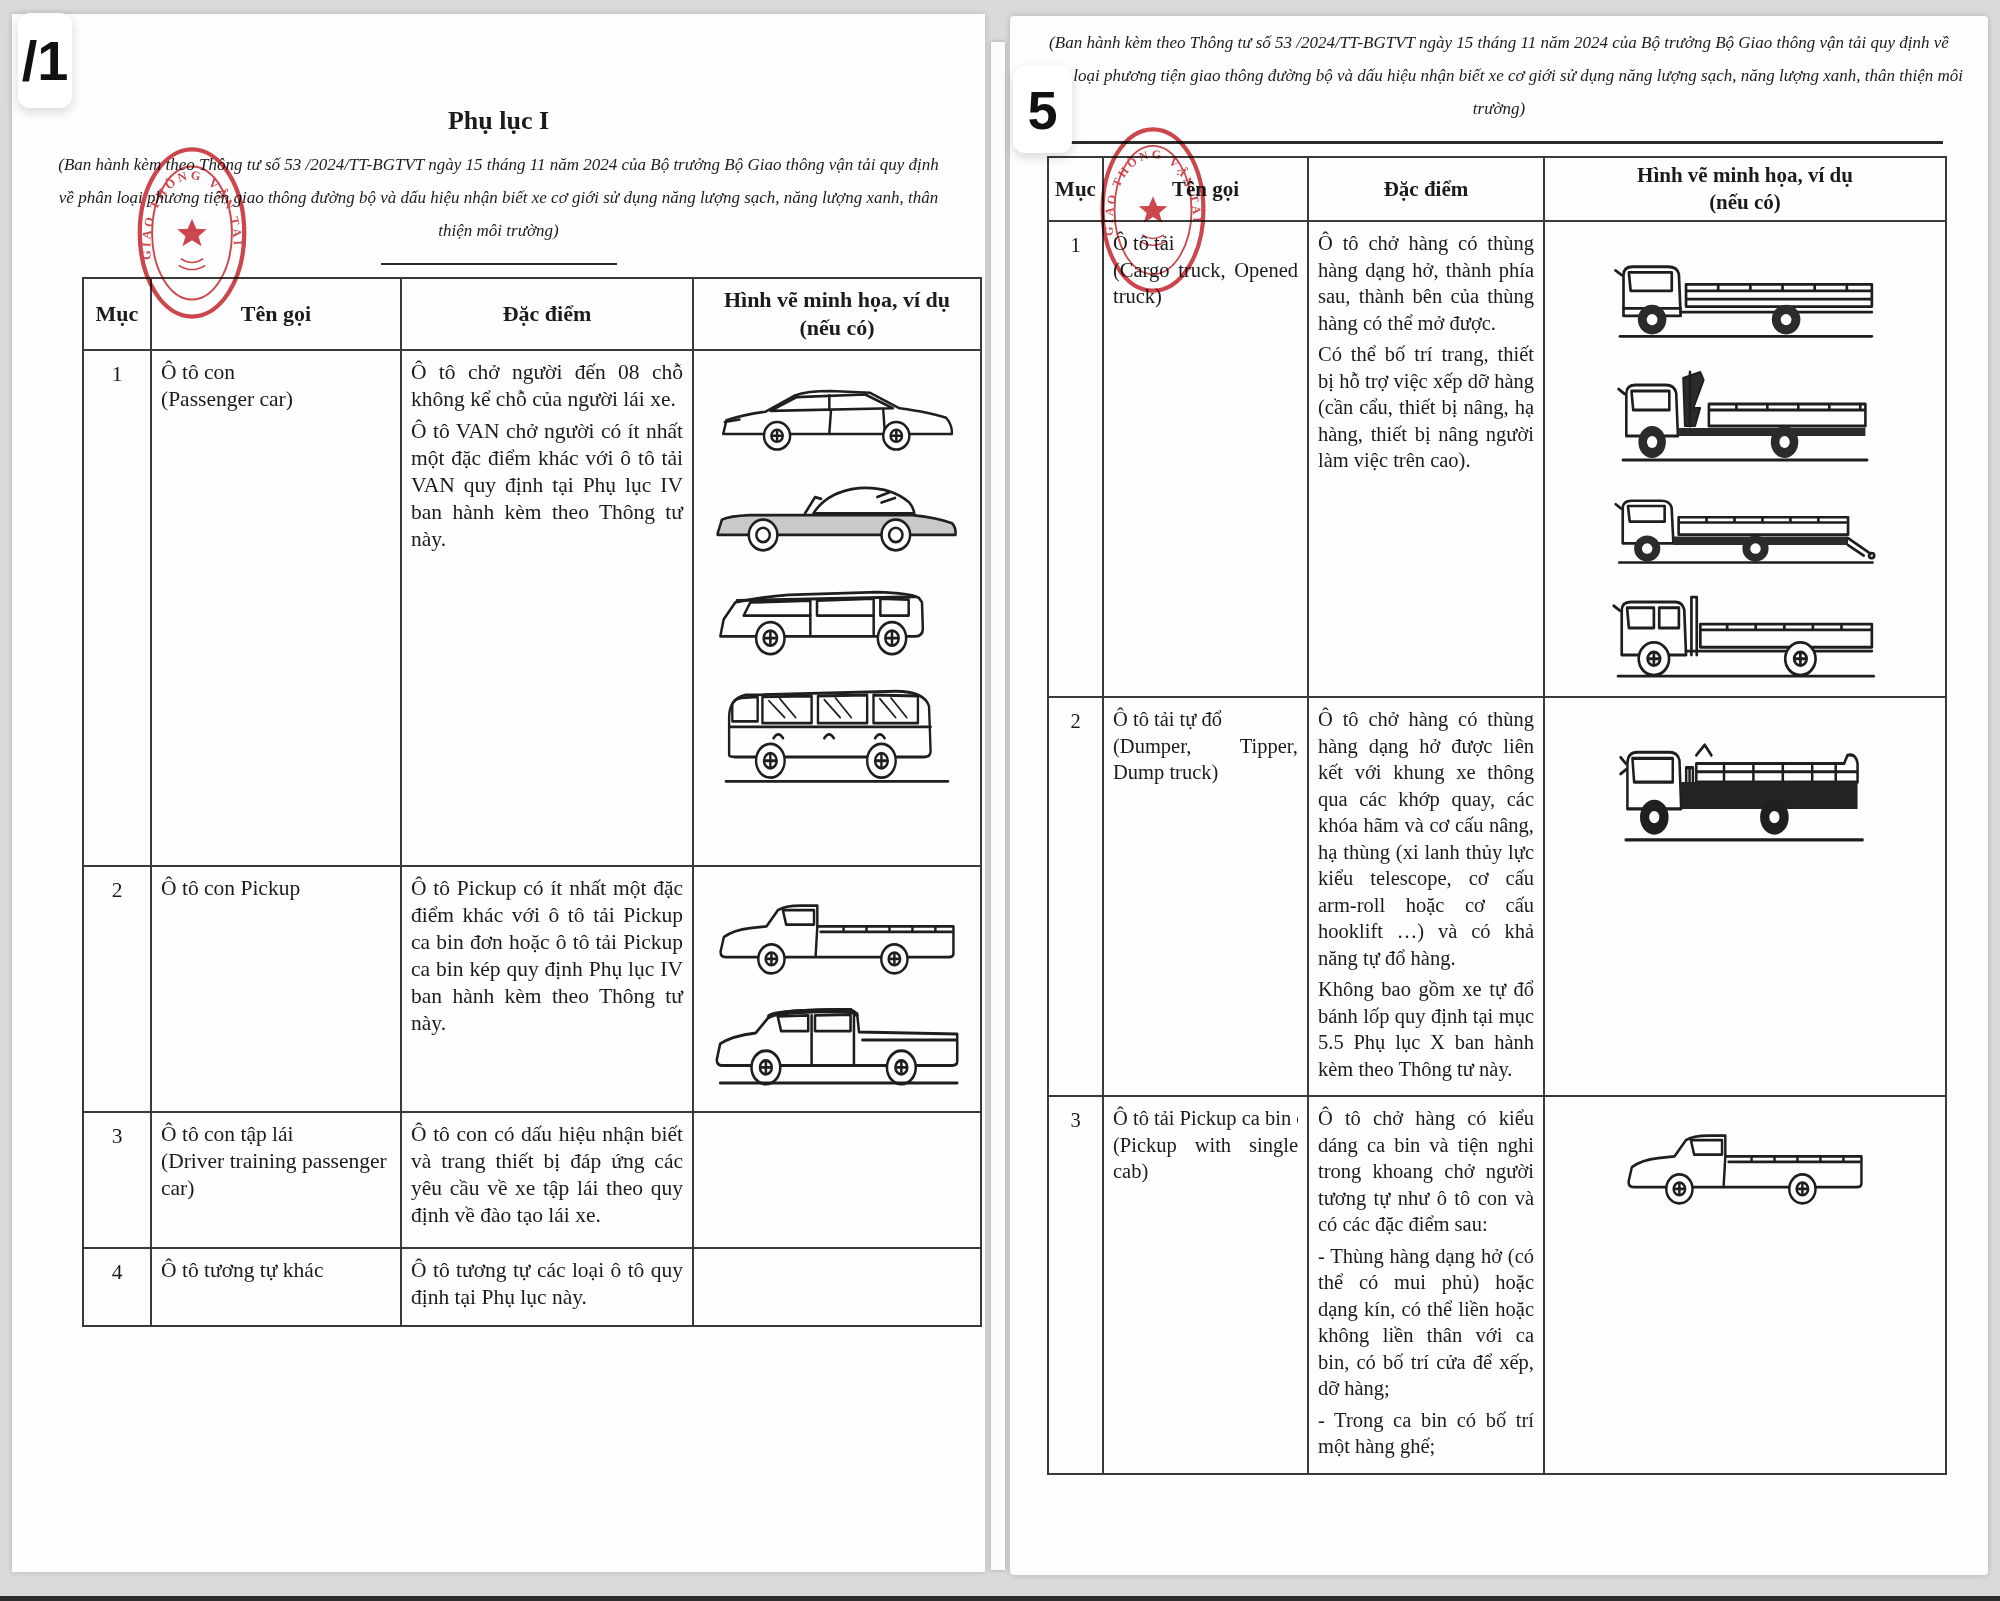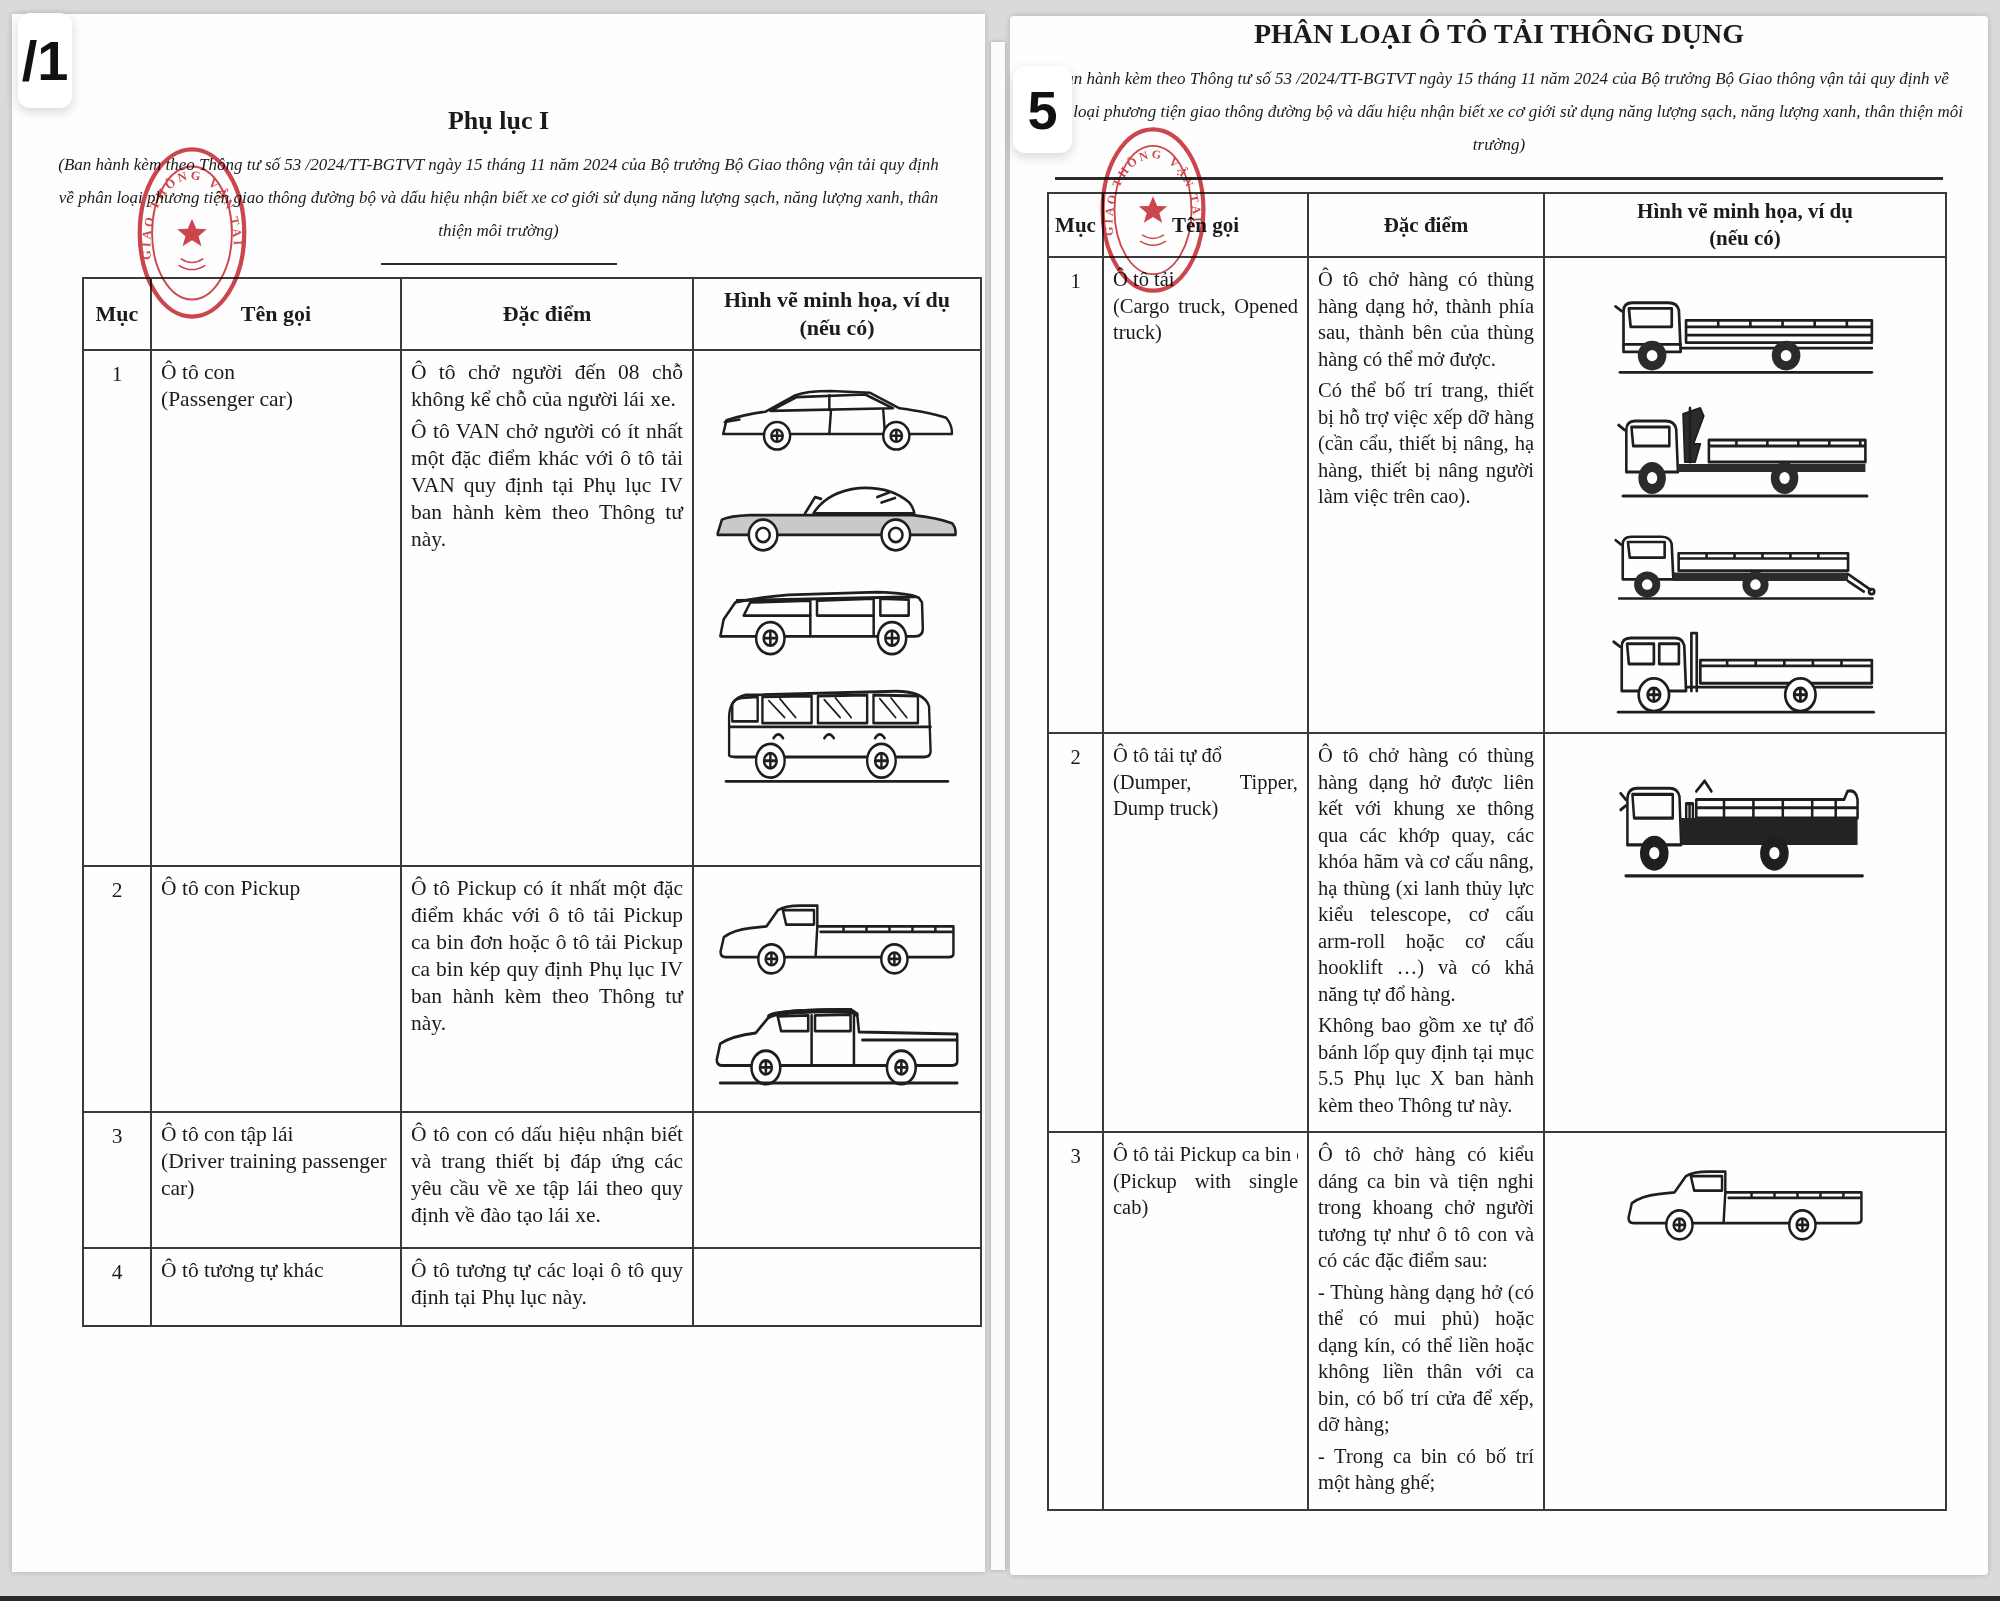--- a/index.html
+++ b/index.html
@@ -321,23 +321,20 @@
         <ellipse cx="60" cy="95" rx="42" ry="70" stroke-width="2"></ellipse>
         <path d="M48 122 Q60 130 72 122 M46 129 Q60 138 74 129" stroke-width="1.6"></path>
       </g>
       <path fill="#c4262d" d="M60 80 L64.5 90.5 L75.5 91 L66.9 98.3 L70 109 L60 102.5 L50 109 L53.1 98.3 L44.5 91 L55.5 90.5 Z"></path>
       <path id="arcR" d="M 18 132 A 44 72 0 1 1 102 132" fill="none"></path>
       <text font-size="13" font-weight="bold" fill="#c4262d" letter-spacing="3" font-family="Liberation Serif, serif">
         <textPath href="#arcR" startOffset="4%">GIAO THÔNG VẬN TẢI</textPath>
       </text>
     </svg>
 
-    <div class="doc-title">
-      <div>PHÂN LOẠI Ô TÔ TẢI THÔNG DỤNG</div>
-    </div>
     <p class="issuance">(Ban hành kèm theo Thông tư số 53 /2024/TT-BGTVT ngày 15 tháng 11 năm 2024 của Bộ trưởng Bộ Giao thông vận tải quy định về phân loại phương tiện giao thông đường bộ và dấu hiệu nhận biết xe cơ giới sử dụng năng lượng sạch, năng lượng xanh, thân thiện môi trường)</p>
     <hr class="rule-long">
 
     <table class="doc-tbl tbl-right">
       <colgroup>
           <col class="c1">
           <col class="c2">
           <col class="c3">
           <col class="c4">
         </colgroup>

